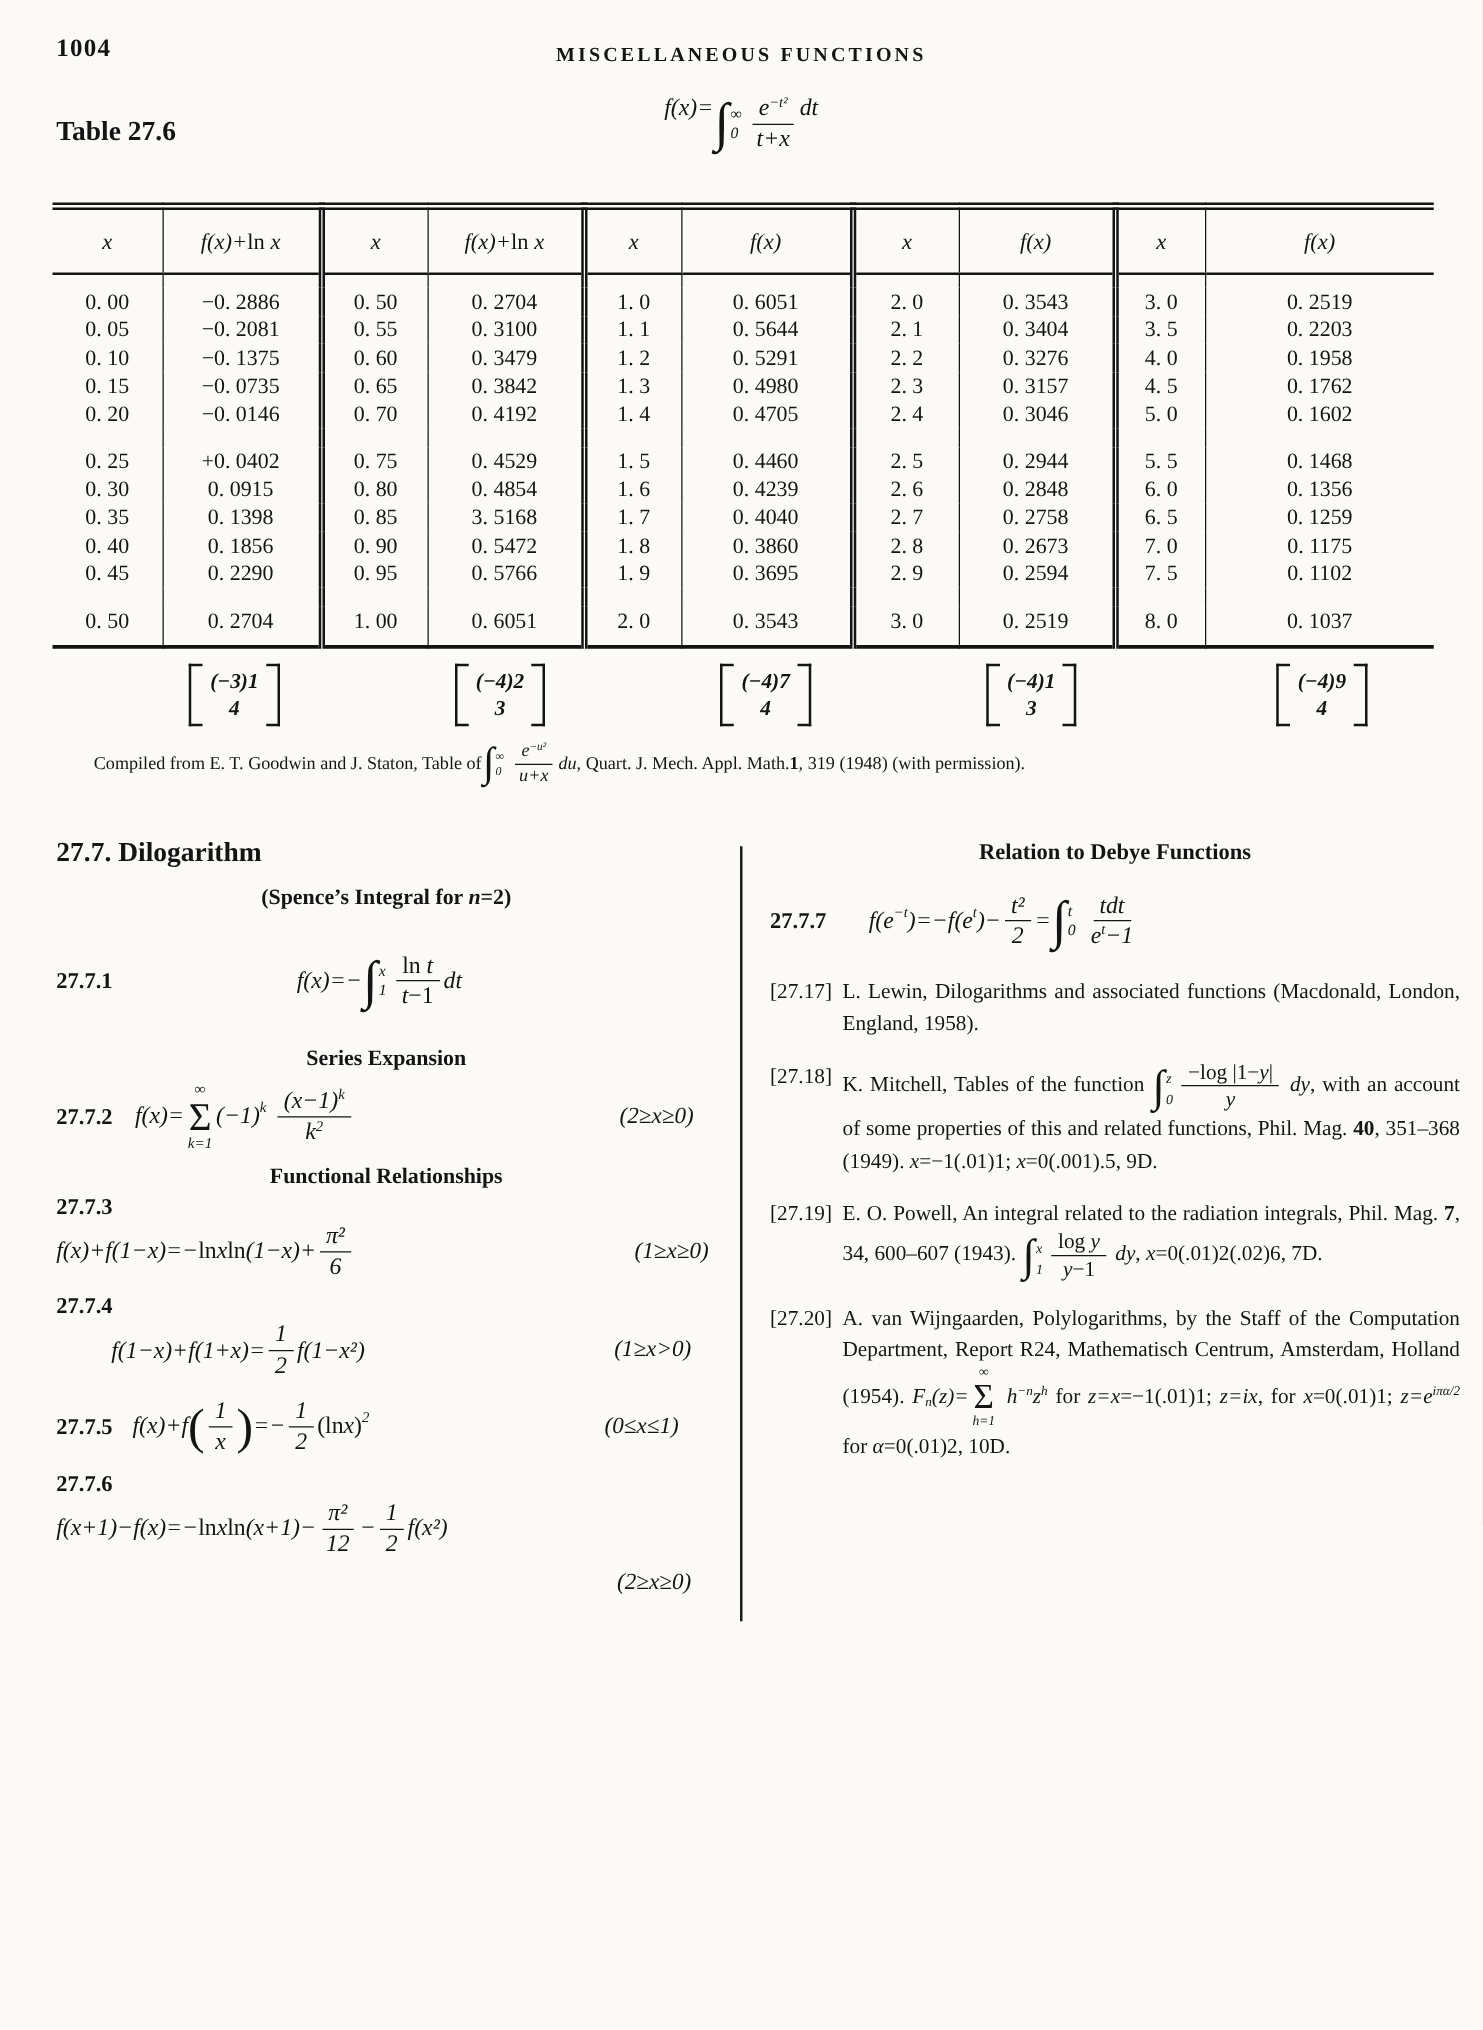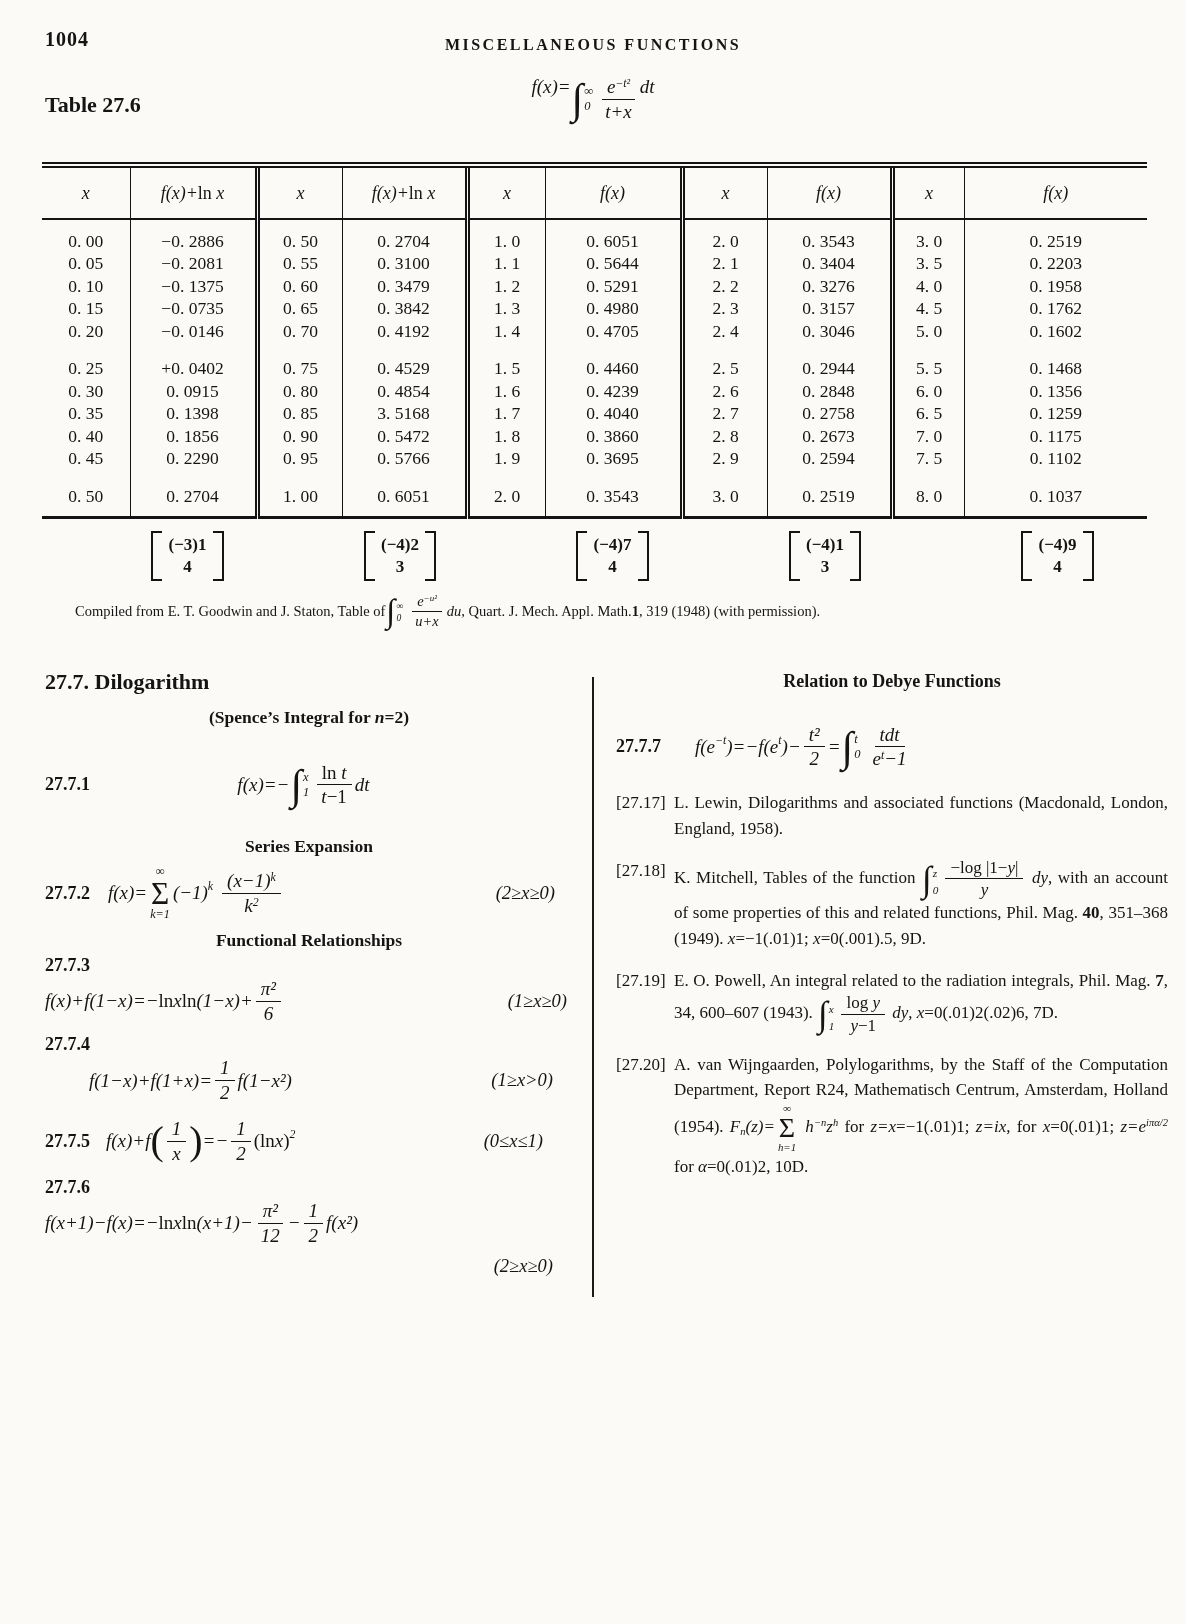--- a/index.html
+++ b/index.html
@@ -39,21 +39,21 @@
   table.ftab th{font-weight:normal;height:50px;border-bottom:2px solid #141414;font-size:18px;}
   table.ftab td,table.ftab th{text-align:center;padding:0;white-space:nowrap;}
   table.ftab td{height:22.5px;}
   td.cf,th.cf{border-left:1.5px solid #141414;}
   td.dbl,th.dbl{border-left:5px double #141414;}
   tr.toppad td{height:10px;}
   tr.gaprow td{height:15px;}
   tr.botpad td{height:8px;}
   
   .ebrow{display:grid;grid-template-columns:215px 210px 215px 210px 255px;margin-left:42px;margin-top:8px;height:58px;}
-  .ebcell{display:flex;justify-content:center;align-items:center;transform:translateX(38px);}
+  .ebcell{display:flex;justify-content:center;align-items:center;transform:translateX(38px);font-style:italic;}
   .ebr{display:inline-flex;align-items:stretch;height:50px;}
   .ebr .lb{width:9px;border:2.6px solid #141414;border-right:none;}
   .ebr .rb{width:9px;border:2.6px solid #141414;border-left:none;}
   .ebmid{display:flex;flex-direction:column;align-items:center;justify-content:center;padding:0 6px;font-size:17px;font-weight:600;line-height:1.25;}
   
   .tfoot{margin:4px 0 0 75px;font-size:14.5px;display:flex;align-items:center;height:46px;}
   .tfoot .mintg{font-size:2.3em;}
   
   .section{position:relative;margin-top:28px;}
   .coldiv{position:absolute;left:592px;top:14px;width:2px;height:620px;background:#1a1a1a;}
@@ -514,21 +514,21 @@
             </span>
             <span class="mi">f(x²)</span>
           </span>
       </div>
       <div class="conline">(2≥x≥0)</div>
     </div>
 
     <div class="rcol">
       <div class="crosshead" style="margin-top:8px;font-size:18px">Relation to Debye Functions</div>
 
-      <div class="eqrow" style="margin-top:32px">
+      <div class="eqrow" style="margin-top:22px">
         <span class="eqnum">27.7.7</span>
         <span class="eqbody" style="margin-left:34px">
             <span class="mi">f(e</span>
             <span class="msup">−t</span>
             <span class="mi">)=−f(e</span>
             <span class="msup">t</span>
             <span class="mi">)−</span>
             <span class="mfrac">
               <span class="mnum"><span class="mi">t²</span></span>
               <span class="mden"><span class="mi">2</span></span>

